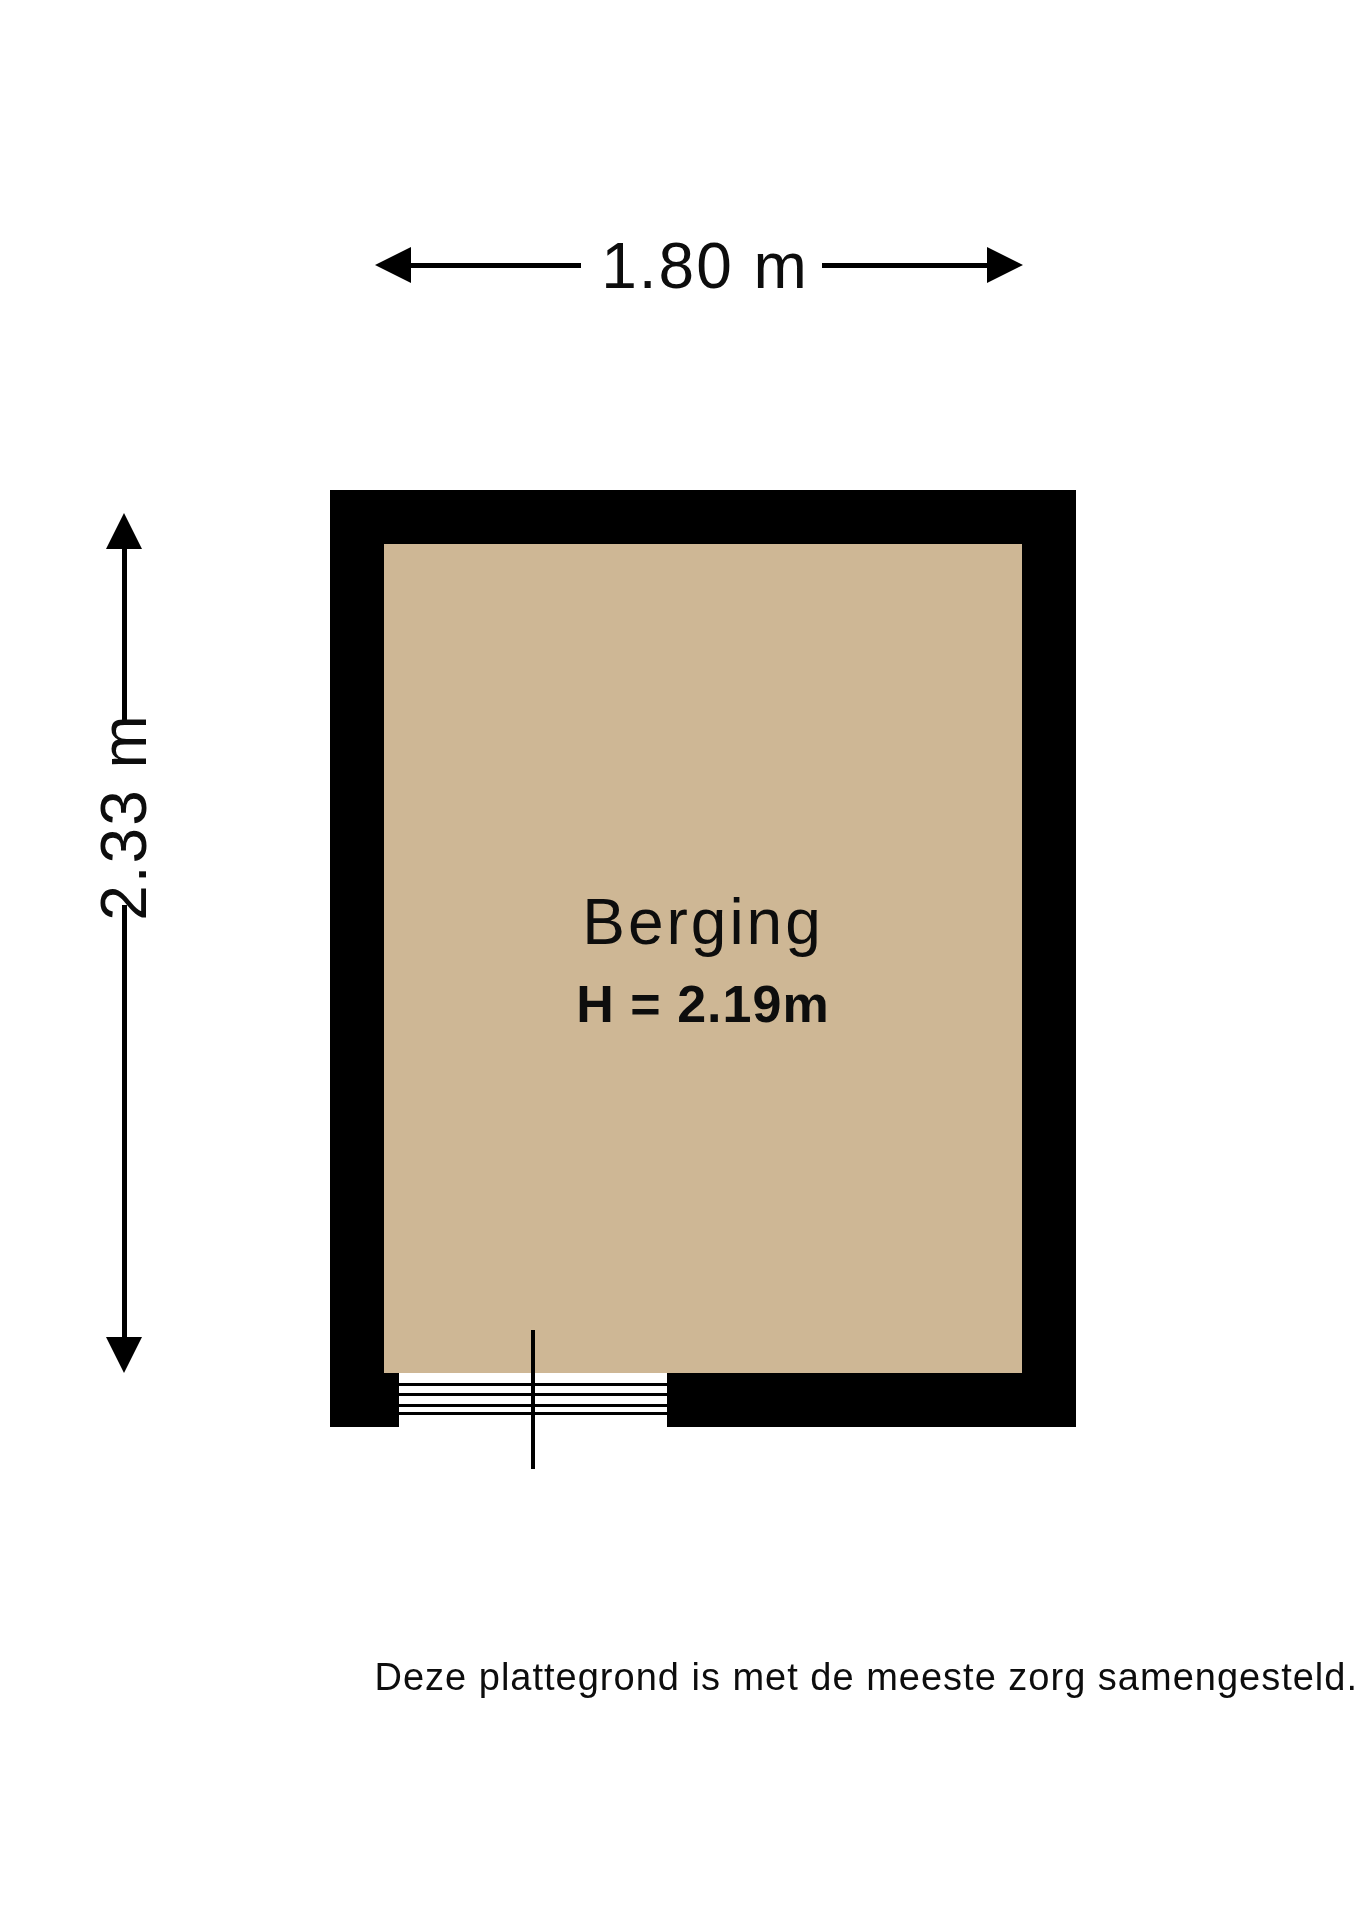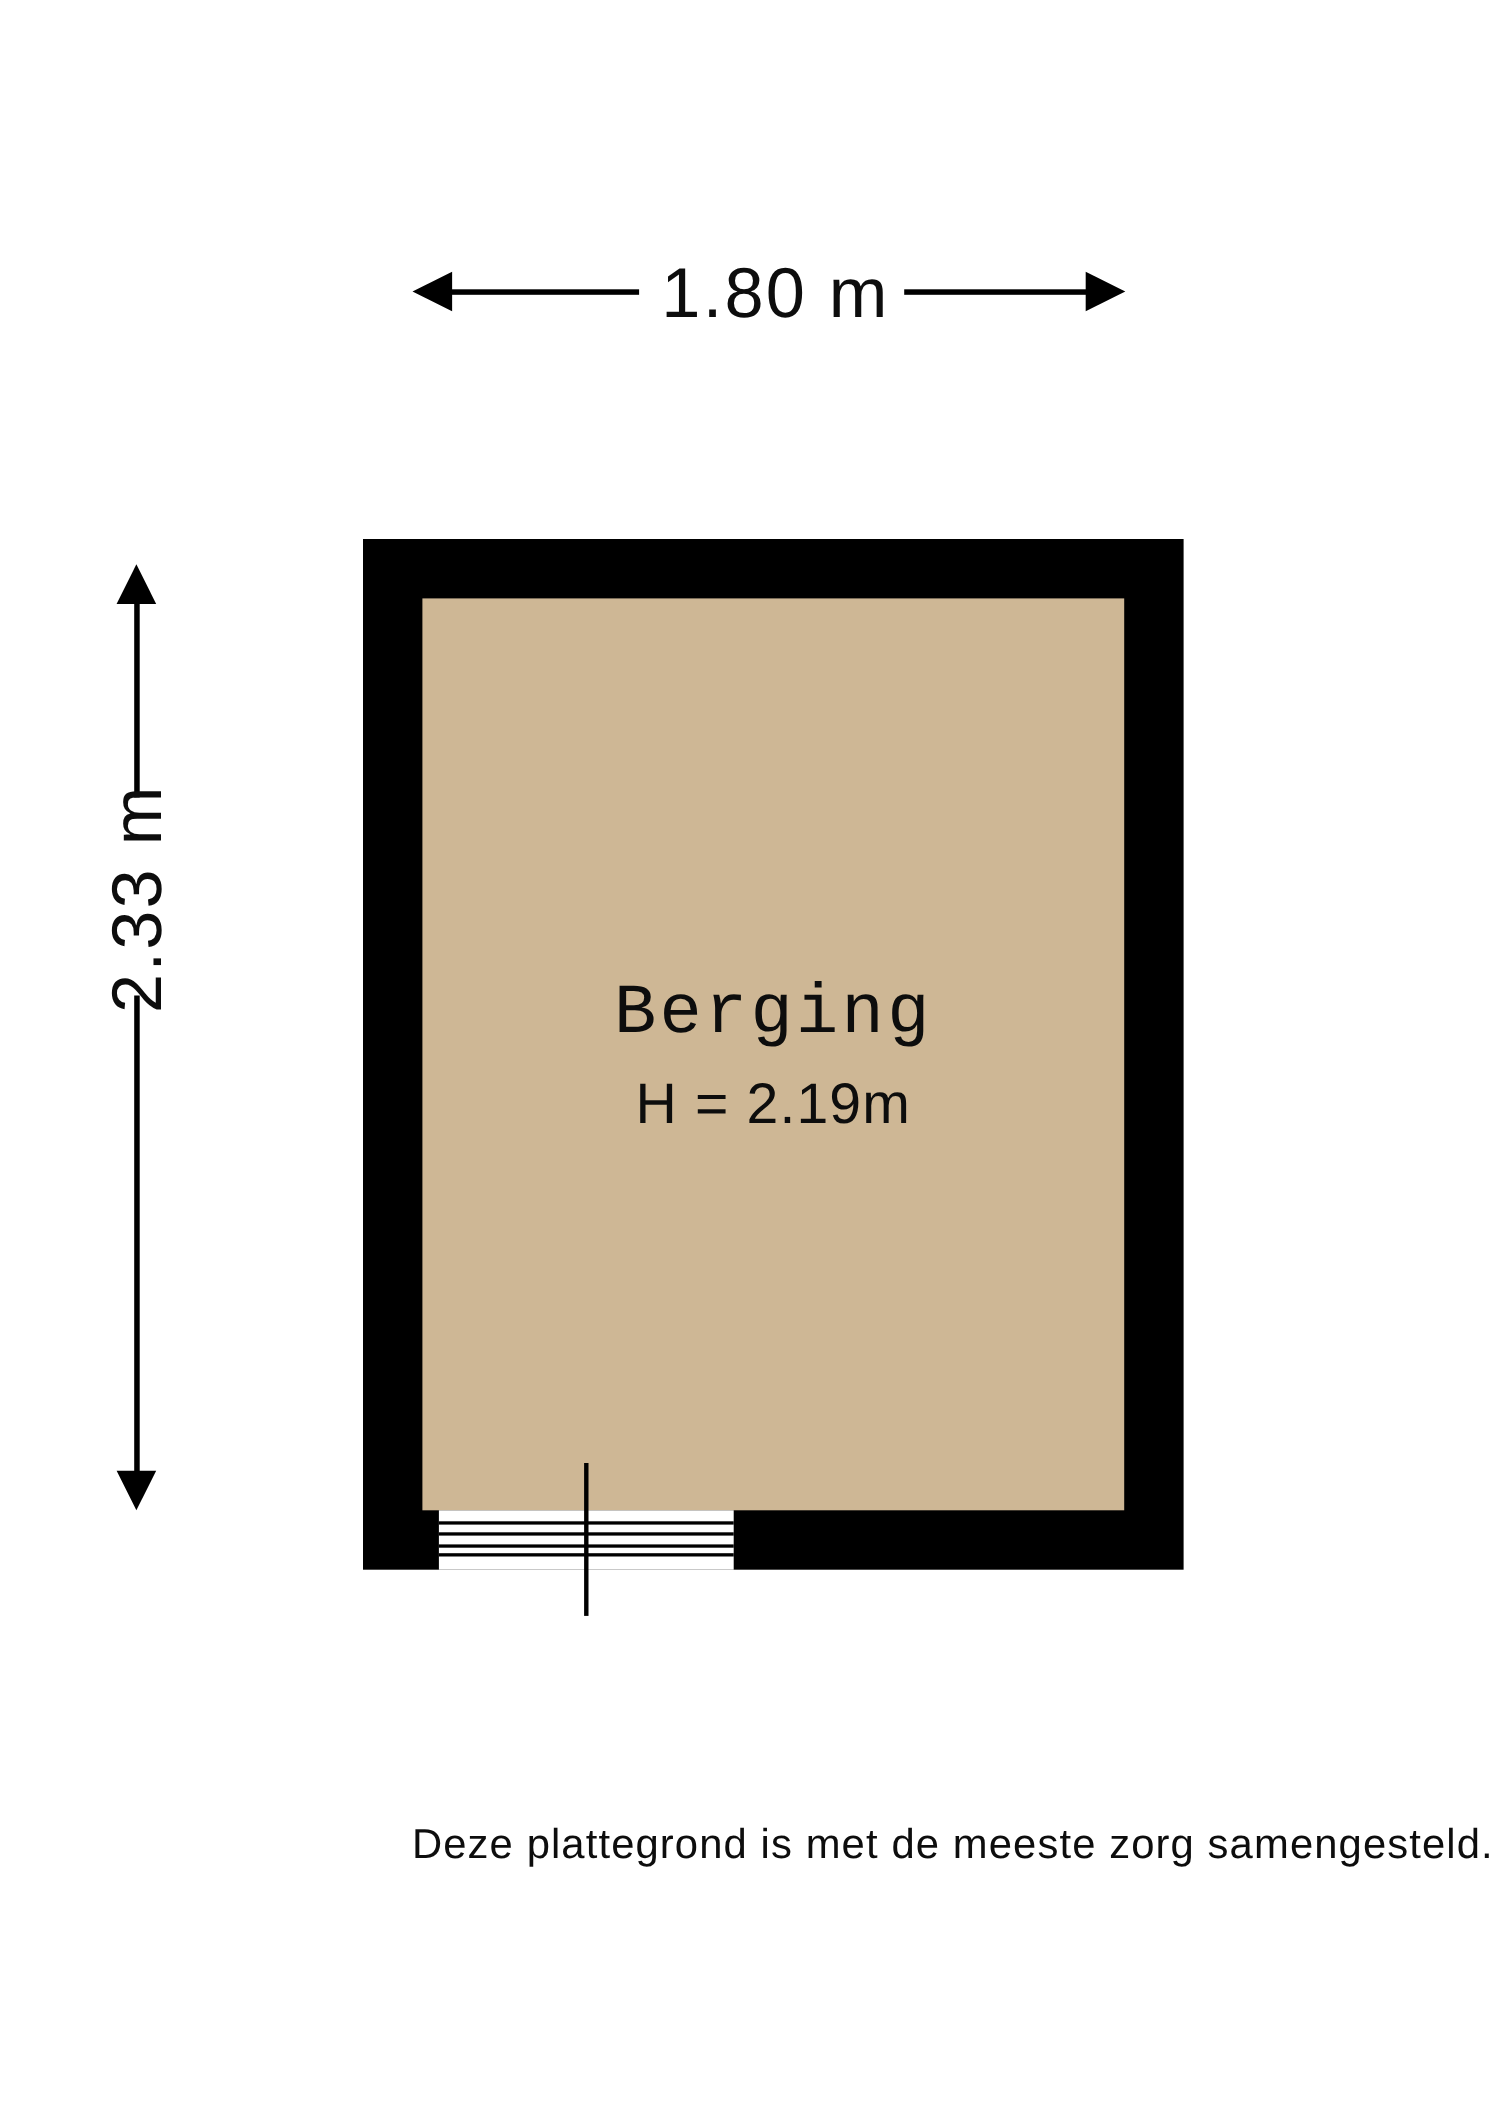--- a/index.html
+++ b/index.html
@@ -57,32 +57,32 @@
   .room-name {
     position: absolute;
     left: 384px; top: 888px;
     width: 638px;
     text-align: center;
     font-size: 64px;
     line-height: 68px;
     letter-spacing: 3px;
     color: var(--ink);
     white-space: nowrap;
-    font-family: Liberation Mono, monospace;
   }
   .room-height {
     position: absolute;
     left: 384px; top: 976px;
     width: 638px;
     text-align: center;
     font-size: 52px;
     line-height: 56px;
     letter-spacing: 1px;
     color: var(--ink);
     white-space: nowrap;
+    font-weight: bold;
   }
 
   
   .arrow { position: absolute; width: 0; height: 0; border-style: solid; }
   .arrow-left {
     left: 375px; top: 247px;
     border-width: 18px 36px 18px 0;
     border-color: transparent var(--wall) transparent transparent;
   }
   .arrow-right {

